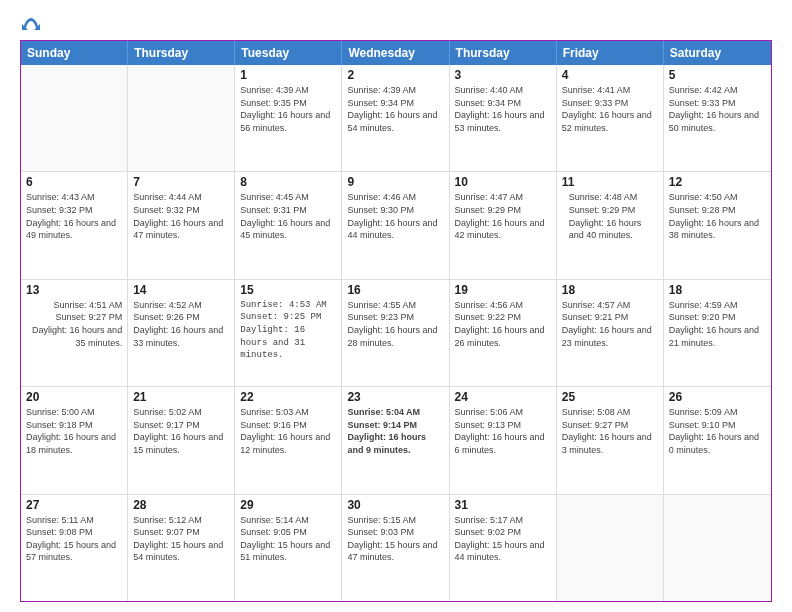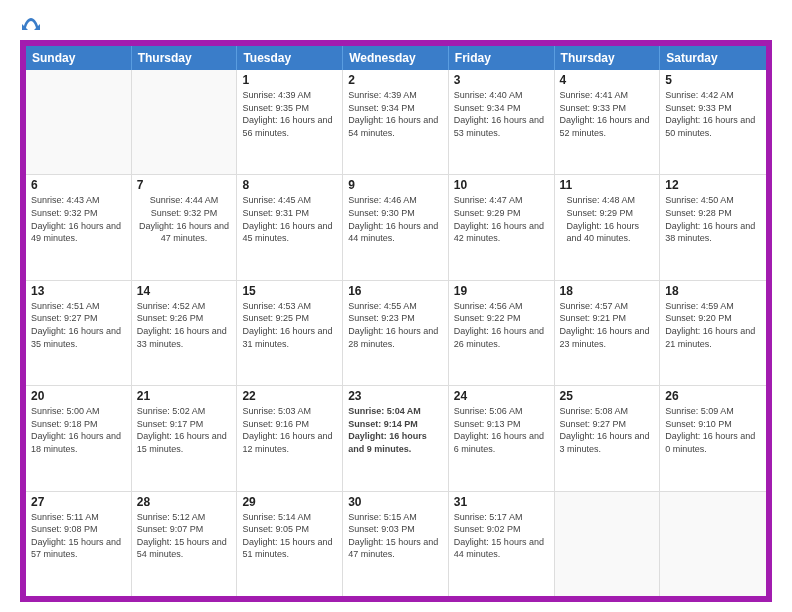--- a/index.html
+++ b/index.html
@@ -40,21 +40,21 @@
       line-height: 1.1;
     }
     .subtitle {
       font-size: 14px;
       color: #444;
     }
     .calendar {
       flex: 1;
       display: flex;
       flex-direction: column;
-      border: 6px solid #a21caf;
+      border: 1px solid #a21caf;
     }
     .cal-header-row {
       display: grid;
       grid-template-columns: repeat(7, 1fr);
       background: #3a7dc9;
     }
     .cal-header-cell {
       color: #fff;
       font-size: 12px;
       font-weight: bold;
@@ -117,22 +117,22 @@
       <div class="subtitle"></div>
     </div>
   </div>
 
   <div class="calendar">
     <div class="cal-header-row">
     <div class="cal-header-cell">Sunday</div>
         <div class="cal-header-cell">Thursday</div>
         <div class="cal-header-cell">Tuesday</div>
         <div class="cal-header-cell">Wednesday</div>
+        <div class="cal-header-cell">Thursday</div>
         <div class="cal-header-cell">Friday</div>
-        <div class="cal-header-cell">Thursday</div>
         <div class="cal-header-cell">Saturday</div>
       </div>
     <div class="cal-body">
     <div class="cal-week">
           <div class="cal-cell empty"></div>
           <div class="cal-cell empty"></div>
           <div class="cal-cell">
             <span class="day-num">1</span>
             <div class="day-info" style="white-space: pre-line;">Sunrise: 4:39 AM
 Sunset: 9:35 PM
@@ -165,21 +165,21 @@
         </div>
         <div class="cal-week">
           <div class="cal-cell">
             <span class="day-num">6</span>
             <div class="day-info" style="white-space: pre-line;">Sunrise: 4:43 AM
 Sunset: 9:32 PM
 Daylight: 16 hours and 49 minutes.</div>
           </div>
           <div class="cal-cell">
             <span class="day-num">7</span>
-            <div class="day-info" style="white-space: pre-line; text-align: center;">Sunrise: 4:44 AM
+            <div class="day-info" style="white-space: pre-line;">Sunrise: 4:44 AM
 Sunset: 9:32 PM
 Daylight: 16 hours and 47 minutes.</div>
           </div>
           <div class="cal-cell">
             <span class="day-num">8</span>
             <div class="day-info" style="white-space: pre-line;">Sunrise: 4:45 AM
 Sunset: 9:31 PM
 Daylight: 16 hours and 45 minutes.</div>
           </div>
           <div class="cal-cell">
@@ -203,33 +203,33 @@
           <div class="cal-cell">
             <span class="day-num">12</span>
             <div class="day-info" style="white-space: pre-line;">Sunrise: 4:50 AM
 Sunset: 9:28 PM
 Daylight: 16 hours and 38 minutes.</div>
           </div>
         </div>
         <div class="cal-week">
           <div class="cal-cell">
             <span class="day-num">13</span>
-            <div class="day-info" style="white-space: pre-line;">Sunrise: 4:51 AM
+            <div class="day-info" style="white-space: pre-line; text-align: right;">Sunrise: 4:51 AM
 Sunset: 9:27 PM
 Daylight: 16 hours and 35 minutes.</div>
           </div>
           <div class="cal-cell">
             <span class="day-num">14</span>
             <div class="day-info" style="white-space: pre-line;">Sunrise: 4:52 AM
 Sunset: 9:26 PM
 Daylight: 16 hours and 33 minutes.</div>
           </div>
           <div class="cal-cell">
             <span class="day-num">15</span>
-            <div class="day-info" style="white-space: pre-line;">Sunrise: 4:53 AM
+            <div class="day-info" style="white-space: pre-line; font-family: Liberation Mono, monospace;">Sunrise: 4:53 AM
 Sunset: 9:25 PM
 Daylight: 16 hours and 31 minutes.</div>
           </div>
           <div class="cal-cell">
             <span class="day-num">16</span>
             <div class="day-info" style="white-space: pre-line;">Sunrise: 4:55 AM
 Sunset: 9:23 PM
 Daylight: 16 hours and 28 minutes.</div>
           </div>
           <div class="cal-cell">

